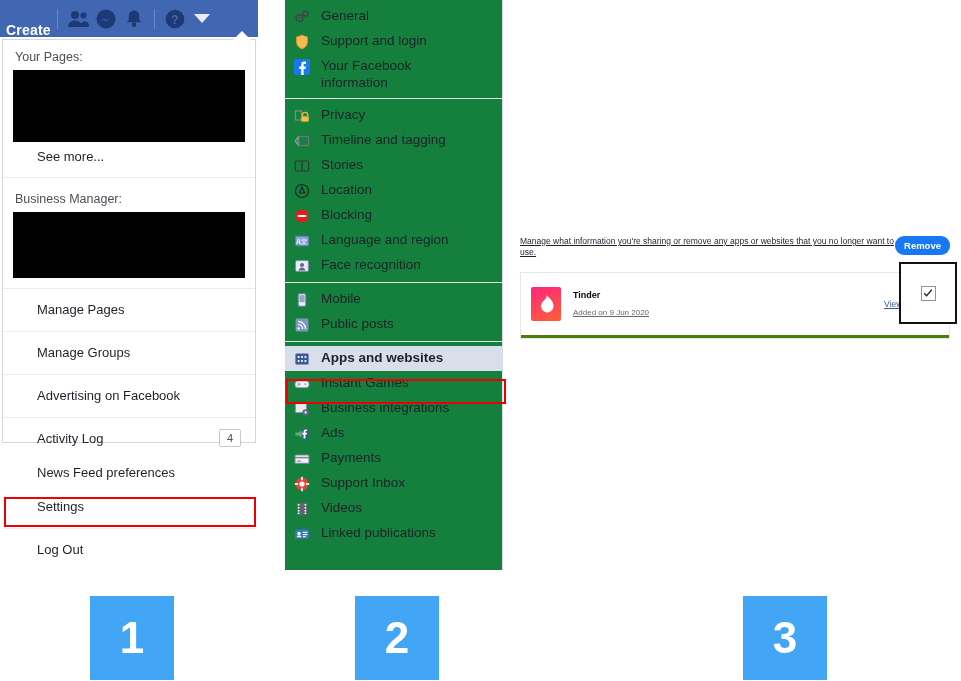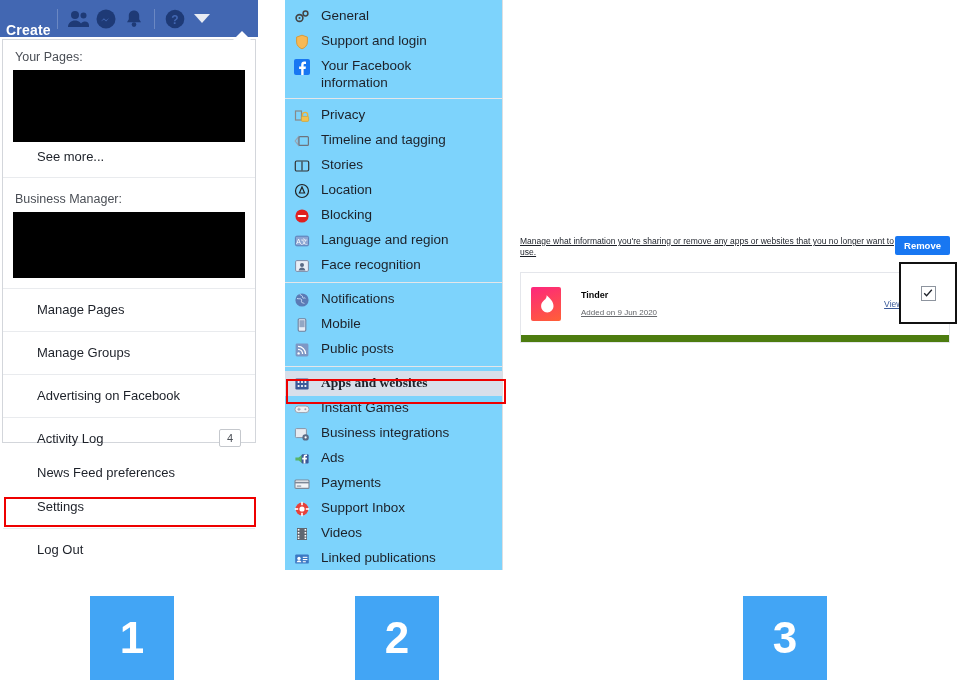--- a/index.html
+++ b/index.html
@@ -129,21 +129,21 @@
   }
 
   
   #panel-two {
     position: absolute;
     left: 285px; top: 0;
     width: 218px;
     height: 570px;
     border-right: 1px solid #dddfe2;
     box-sizing: border-box;
-    background: #7dd3fc;
+    background: #15803d;
   }
   .nav-group { padding: 4px 0; }
   .nav-group + .nav-group { border-top: 1px solid #e5e6e9; }
   .nav-row {
     display: flex;
     align-items: flex-start;
     padding: 3px 0 3px 8px;
     font-size: 13.5px;
     color: #1d2129;
     line-height: 17px;
@@ -154,21 +154,20 @@
     margin-right: 10px;
     margin-top: 1px;
     display: flex; align-items: center; justify-content: center;
     font-size: 13px;
   }
   .nav-row .nav-ico svg { display: block; }
   .nav-row .nav-text { max-width: 150px; }
   .nav-row.active {
     background: #d8dfea;
     font-weight: bold;
-    font-family: Liberation Serif, serif;
   }
   #apps-highlight {
     position: absolute;
     left: 286px;
     top: 379px;
     width: 220px;
     height: 25px;
     border: 2px solid #ee0000;
     box-sizing: border-box;
     z-index: 6;
@@ -193,38 +192,37 @@
     text-decoration: underline;
     line-height: 11px;
   }
   #remove-button {
     background: #1877f2;
     color: #ffffff;
     font-size: 9.5px;
     font-weight: bold;
     padding: 4px 9px;
     border: none;
-    border-radius: 2px;
+    border-radius: 9px;
     line-height: 11px;
     font-family: "Liberation Sans", sans-serif;
   }
   #app-list {
     border: 1px solid #e4e6eb;
     background: #fff;
     box-sizing: border-box;
   }
   .app-row {
     display: flex;
     align-items: center;
     padding: 9px 0 9px 10px;
-    border-bottom: 7px solid #4d7c0f;
+    border-bottom: 3px solid #4d7c0f;
     position: relative;
     height: 44px;
     box-sizing: content-box;
-    gap: 8px;
   }
   .app-thumb {
     width: 30px; height: 34px;
     border-radius: 2px;
     background: linear-gradient(160deg, #fd267d 0%, #ff6036 100%);
     display: flex;
     align-items: center;
     justify-content: center;
     flex: 0 0 30px;
     margin-right: 12px;
@@ -467,29 +465,20 @@
           <rect x="1.6" y="2.6" width="12.8" height="10.8" rx="1.2" fill="#e9eef6" stroke="#7d8da8" stroke-width="1"></rect>
           <circle cx="8" cy="7" r="2" fill="#5a6b85"></circle>
           <path d="M4.6 12.4c.4-2 1.8-3 3.4-3s3 1 3.4 3z" fill="#5a6b85"></path>
         </svg>
       </span>
       <span class="nav-text">Face recognition</span>
     </div>
   </div>
 
   <div class="nav-group">
-    <div class="nav-row">
-      <span class="nav-ico">
-        <svg width="16" height="16" viewBox="0 0 16 16">
-          <circle cx="8" cy="8" r="6.6" fill="#5b7bb5"></circle>
-          <path d="M3 6.5c2 .6 3.4-.2 4.4.9.8.9-.5 2 .2 2.9.6.8 2 .2 2.6 1.3M6 2.2c.3 1.2 1.6 1 2.3 1.8.6.7-.3 1.6.5 2 .8.4 2-.6 2.6.3" fill="none" stroke="#cfe0f7" stroke-width="1"></path>
-        </svg>
-      </span>
-      <span class="nav-text">Notifications</span>
-    </div>
     <div class="nav-row">
       <span class="nav-ico">
         <svg width="16" height="16" viewBox="0 0 16 16">
           <rect x="4.2" y="1.8" width="7.6" height="12.4" rx="1.2" fill="#e8eef7" stroke="#6d7f9c" stroke-width="1.1"></rect>
           <rect x="5.4" y="3.2" width="5.2" height="7" fill="#93a7c4"></rect>
         </svg>
       </span>
       <span class="nav-text">Mobile</span>
     </div>
     <div class="nav-row">

